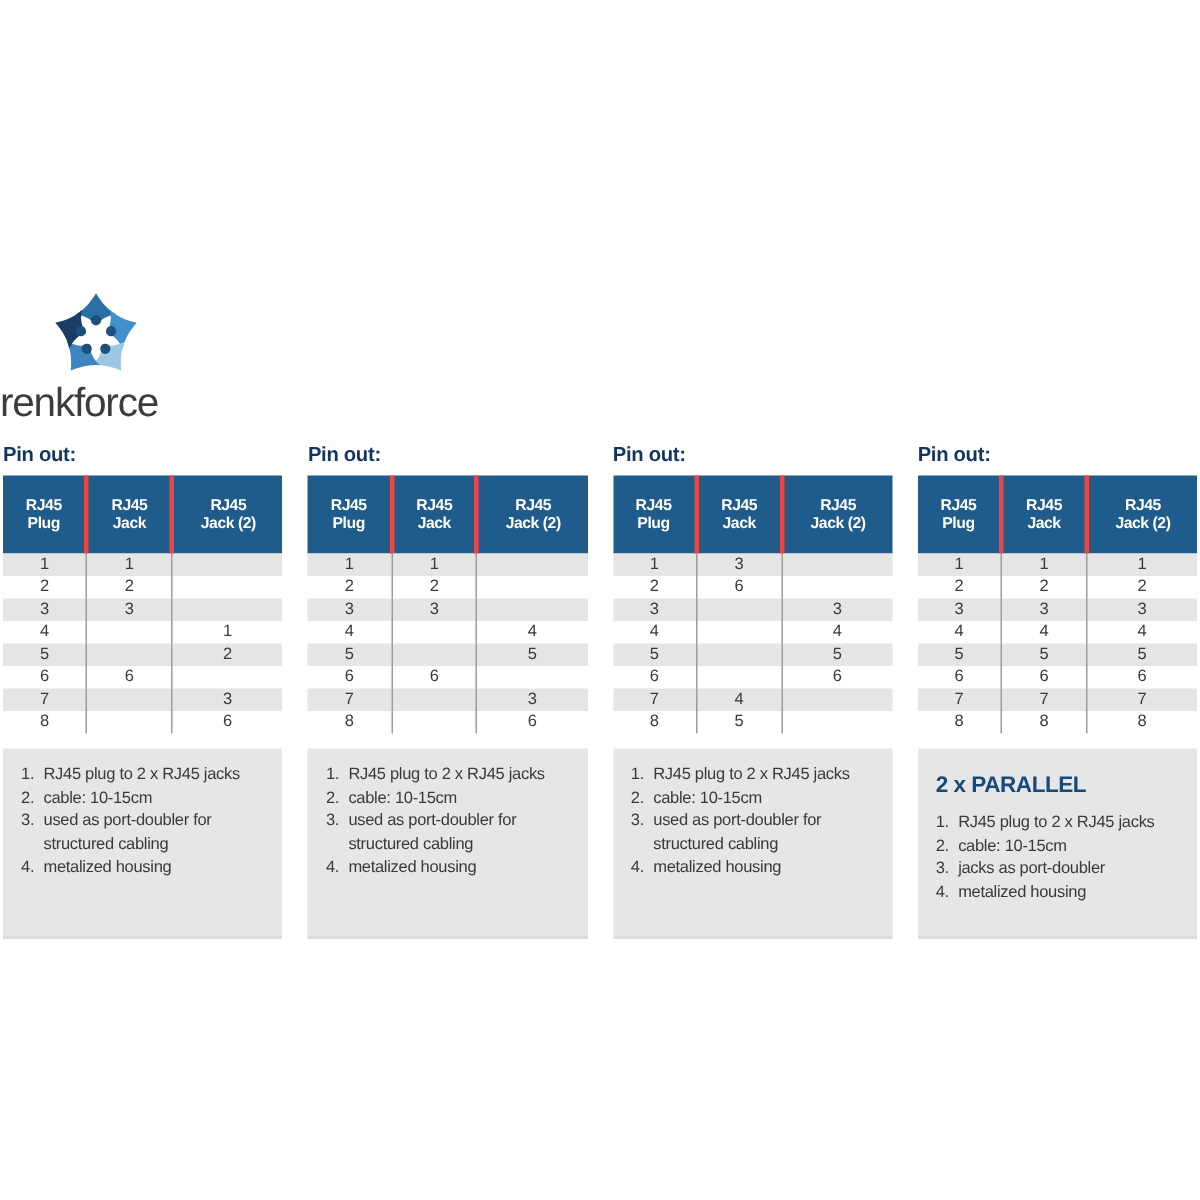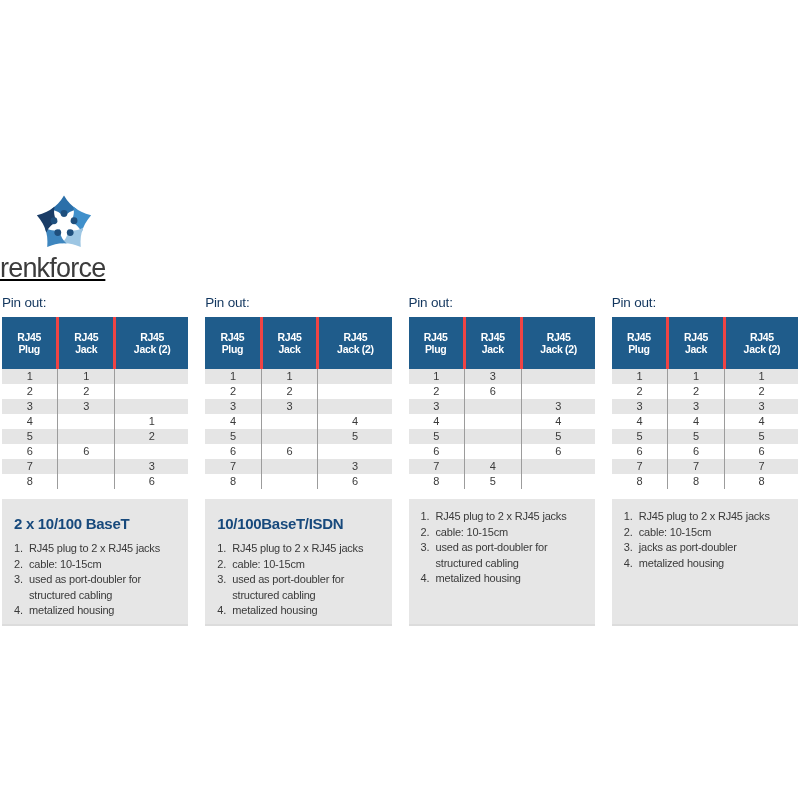--- a/index.html
+++ b/index.html
@@ -1,30 +1,30 @@
 <!DOCTYPE html>
 <html><head>
 <meta charset="utf-8">
 <style>
   html, body { margin: 0; padding: 0; background: #ffffff; }
   body { width: 800px; height: 800px; position: relative; overflow: hidden;
          font-family: "Liberation Sans", sans-serif; }
 
   
-  .logo { position: absolute; top: 193px; left: 0; width: 140px; text-decoration: underline; }
+  .logo { position: absolute; top: 193px; left: 0; width: 140px; }
   .logo svg { display: block; margin-left: 27px; }
   .brand-name { font-size: 27px; color: #3c3c3c; letter-spacing: -0.8px;
                 margin-top: 0px; line-height: 1; }
 
   
   .content { position: absolute; left: 2px; top: 295px; width: 796px;
              display: flex; gap: 17px; }
   .col { flex: 1 1 0; min-width: 0; }
 
-  .pinout-label { margin: 0 0 7px 0; font-size: 13.5px; font-weight: normal;
+  .pinout-label { margin: 0 0 7px 0; font-size: 13.5px; font-weight: bold;
                   color: #12365e; letter-spacing: -0.2px; }
 
   
   table { border-collapse: collapse; width: 100%; table-layout: fixed; }
   col.c1 { width: 30%; } col.c2 { width: 30.5%; } col.c3 { width: 39.5%; }
   thead th { background: #1f5c8b; color: #ffffff; font-size: 10.5px;
              font-weight: bold; height: 14px; padding: 14px; 
              letter-spacing: -0.3px; }
   thead th + th { border-left: 3px solid #ef4444; }
   tbody td { height: 15px; line-height: 15px; padding: 0; font-size: 11px;
@@ -119,21 +119,20 @@
             <td>3</td>
           </tr>
           <tr>
             <td>8</td>
             <td></td>
             <td>6</td>
           </tr>
         </tbody>
     </table>
     <div class="box">
-      <h4>2 x 10/100 BaseT</h4>
       <ol>
           <li>RJ45 plug to 2 x RJ45 jacks</li>
           <li>cable: 10-15cm</li>
           <li>used as port-doubler for structured cabling</li>
           <li>metalized housing</li>
         </ol>
     </div>
   </section>
 
   <section class="col">
@@ -184,89 +183,20 @@
           </tr>
           <tr>
             <td>7</td>
             <td></td>
             <td>3</td>
           </tr>
           <tr>
             <td>8</td>
             <td></td>
             <td>6</td>
-          </tr>
-        </tbody>
-    </table>
-    <div class="box">
-      <h4>10/100BaseT/ISDN</h4>
-      <ol>
-          <li>RJ45 plug to 2 x RJ45 jacks</li>
-          <li>cable: 10-15cm</li>
-          <li>used as port-doubler for structured cabling</li>
-          <li>metalized housing</li>
-        </ol>
-    </div>
-  </section>
-
-  <section class="col">
-    <h3 class="pinout-label">Pin out:</h3>
-    <table>
-      <colgroup>
-          <col class="c1">
-          <col class="c2">
-          <col class="c3">
-        </colgroup>
-      <thead>
-          <tr>
-        <th>RJ45 Plug</th>
-        <th>RJ45 Jack</th>
-        <th>RJ45 Jack (2)</th>
-      </tr>
-        </thead>
-      <tbody>
-          <tr>
-            <td>1</td>
-            <td>3</td>
-            <td></td>
-          </tr>
-          <tr>
-            <td>2</td>
-            <td>6</td>
-            <td></td>
-          </tr>
-          <tr>
-            <td>3</td>
-            <td></td>
-            <td>3</td>
-          </tr>
-          <tr>
-            <td>4</td>
-            <td></td>
-            <td>4</td>
-          </tr>
-          <tr>
-            <td>5</td>
-            <td></td>
-            <td>5</td>
-          </tr>
-          <tr>
-            <td>6</td>
-            <td></td>
-            <td>6</td>
-          </tr>
-          <tr>
-            <td>7</td>
-            <td>4</td>
-            <td></td>
-          </tr>
-          <tr>
-            <td>8</td>
-            <td>5</td>
-            <td></td>
           </tr>
         </tbody>
     </table>
     <div class="box">
       <ol>
           <li>RJ45 plug to 2 x RJ45 jacks</li>
           <li>cable: 10-15cm</li>
           <li>used as port-doubler for structured cabling</li>
           <li>metalized housing</li>
         </ol>
@@ -284,61 +214,130 @@
       <thead>
           <tr>
         <th>RJ45 Plug</th>
         <th>RJ45 Jack</th>
         <th>RJ45 Jack (2)</th>
       </tr>
         </thead>
       <tbody>
           <tr>
             <td>1</td>
-            <td>1</td>
-            <td>1</td>
-          </tr>
-          <tr>
-            <td>2</td>
-            <td>2</td>
-            <td>2</td>
-          </tr>
-          <tr>
-            <td>3</td>
-            <td>3</td>
-            <td>3</td>
-          </tr>
-          <tr>
-            <td>4</td>
-            <td>4</td>
-            <td>4</td>
-          </tr>
-          <tr>
-            <td>5</td>
-            <td>5</td>
-            <td>5</td>
-          </tr>
-          <tr>
-            <td>6</td>
-            <td>6</td>
-            <td>6</td>
-          </tr>
-          <tr>
-            <td>7</td>
-            <td>7</td>
-            <td>7</td>
-          </tr>
-          <tr>
-            <td>8</td>
-            <td>8</td>
-            <td>8</td>
+            <td>3</td>
+            <td></td>
+          </tr>
+          <tr>
+            <td>2</td>
+            <td>6</td>
+            <td></td>
+          </tr>
+          <tr>
+            <td>3</td>
+            <td></td>
+            <td>3</td>
+          </tr>
+          <tr>
+            <td>4</td>
+            <td></td>
+            <td>4</td>
+          </tr>
+          <tr>
+            <td>5</td>
+            <td></td>
+            <td>5</td>
+          </tr>
+          <tr>
+            <td>6</td>
+            <td></td>
+            <td>6</td>
+          </tr>
+          <tr>
+            <td>7</td>
+            <td>4</td>
+            <td></td>
+          </tr>
+          <tr>
+            <td>8</td>
+            <td>5</td>
+            <td></td>
           </tr>
         </tbody>
     </table>
     <div class="box">
+      <ol>
+          <li>RJ45 plug to 2 x RJ45 jacks</li>
+          <li>cable: 10-15cm</li>
+          <li>used as port-doubler for structured cabling</li>
+          <li>metalized housing</li>
+        </ol>
+    </div>
+  </section>
+
+  <section class="col">
+    <h3 class="pinout-label">Pin out:</h3>
+    <table>
+      <colgroup>
+          <col class="c1">
+          <col class="c2">
+          <col class="c3">
+        </colgroup>
+      <thead>
+          <tr>
+        <th>RJ45 Plug</th>
+        <th>RJ45 Jack</th>
+        <th>RJ45 Jack (2)</th>
+      </tr>
+        </thead>
+      <tbody>
+          <tr>
+            <td>1</td>
+            <td>1</td>
+            <td>1</td>
+          </tr>
+          <tr>
+            <td>2</td>
+            <td>2</td>
+            <td>2</td>
+          </tr>
+          <tr>
+            <td>3</td>
+            <td>3</td>
+            <td>3</td>
+          </tr>
+          <tr>
+            <td>4</td>
+            <td>4</td>
+            <td>4</td>
+          </tr>
+          <tr>
+            <td>5</td>
+            <td>5</td>
+            <td>5</td>
+          </tr>
+          <tr>
+            <td>6</td>
+            <td>6</td>
+            <td>6</td>
+          </tr>
+          <tr>
+            <td>7</td>
+            <td>7</td>
+            <td>7</td>
+          </tr>
+          <tr>
+            <td>8</td>
+            <td>8</td>
+            <td>8</td>
+          </tr>
+        </tbody>
+    </table>
+    <div class="box">
+      <h4>2 x PARALLEL</h4>
       <ol>
           <li>RJ45 plug to 2 x RJ45 jacks</li>
           <li>cable: 10-15cm</li>
           <li>jacks as port-doubler</li>
           <li>metalized housing</li>
         </ol>
     </div>
   </section>
 
 </div>

